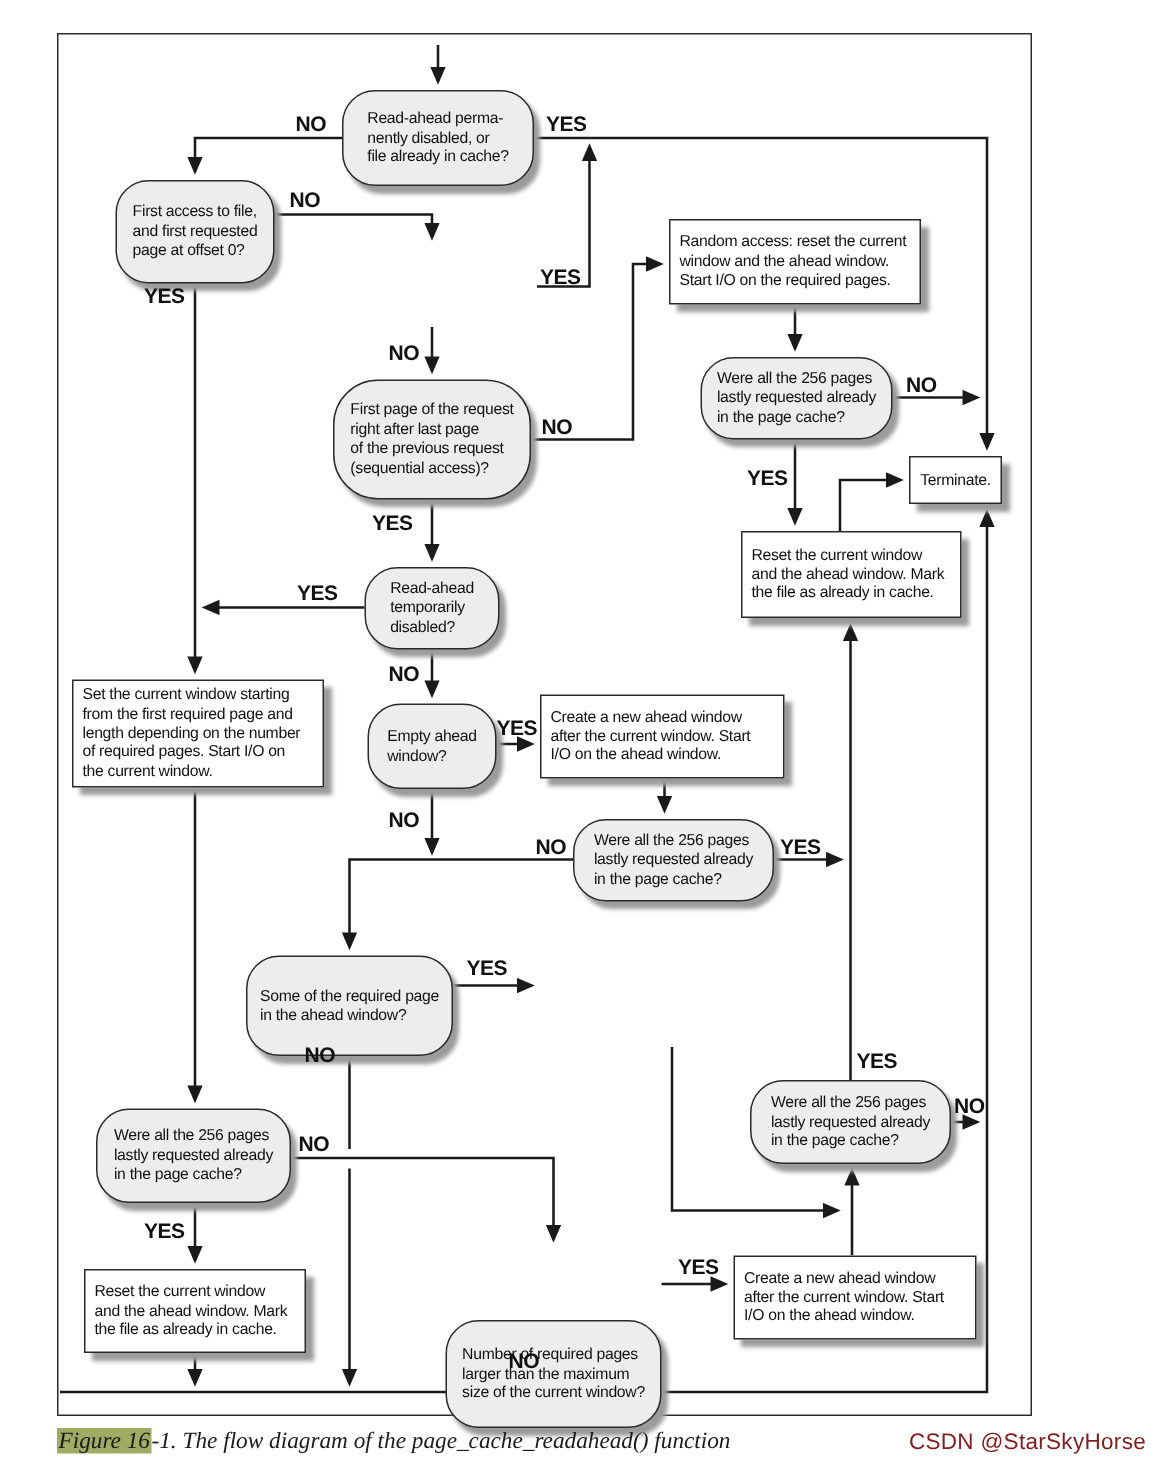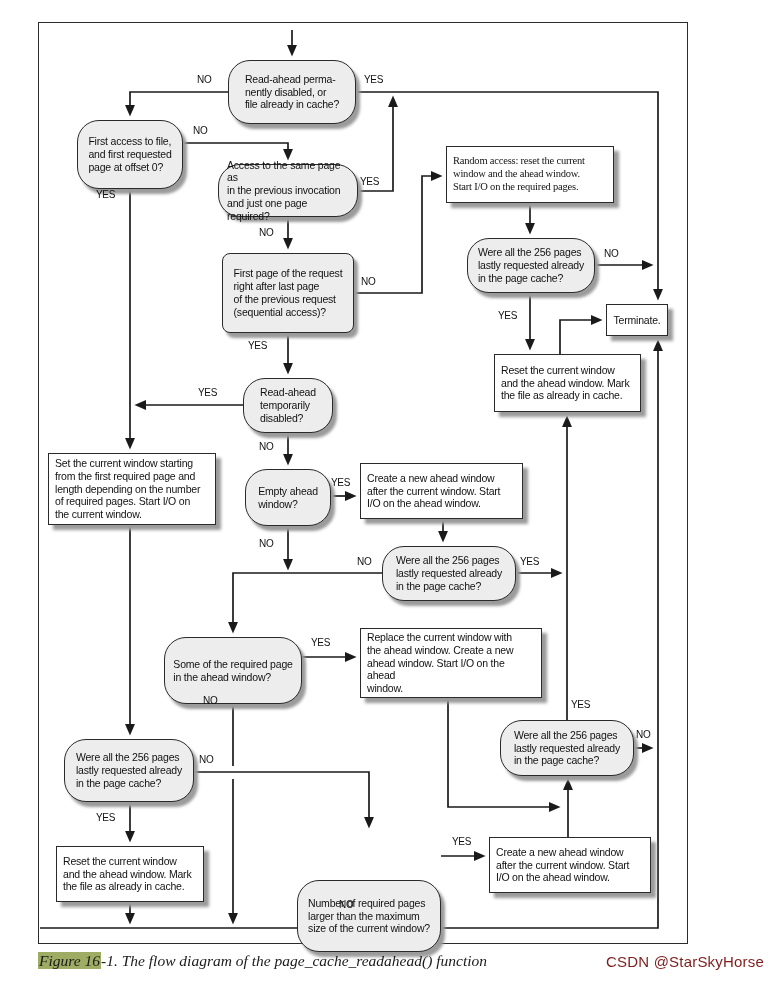--- a/index.html
+++ b/index.html
@@ -10,21 +10,21 @@
   svg.wires{position:absolute;left:0;top:0;width:778px;height:986px;}
   .node{position:absolute;box-sizing:border-box;display:flex;align-items:center;
         justify-content:center;white-space:pre-line;font-size:10.5px;line-height:1.22;
         letter-spacing:-0.2px;color:#111;}
   .decision{background:#ededed;border:1.8px solid #2a2a2a;border-radius:22px;
             box-shadow:4px 5px 3px #9b9b9b;text-align:left;padding:14px 8px;}
   .action{background:#ffffff;border:1.6px solid #2a2a2a;
           box-shadow:5px 5px 3px #9b9b9b;text-align:left;padding:3px 6px;
           justify-content:flex-start;}
   .action.center{justify-content:center;text-align:center;}
-  .edge-label{position:absolute;font-size:10px;font-weight:400;letter-spacing:-0.3px;
+  .edge-label{position:absolute;font-size:14px;font-weight:700;letter-spacing:-0.3px;
               color:#111;text-align:center;}
   .caption{position:absolute;left:38px;top:952px;font-family:"Liberation Serif",serif;
            font-style:italic;font-size:15.5px;color:#1a1a1a;white-space:nowrap;}
   .caption .hl{background:#9fac63;padding:0 1px;}
   .watermark{position:absolute;right:14px;top:953px;font-size:15px;color:#7f1d1d;
              letter-spacing:0.2px;}
 </style>
 </head>
 <body>
 
@@ -75,24 +75,21 @@
       <path d="M40 928 L658 928 L658 342" marker-end="url(#arr)"></path>
     </g>
   </svg>
 
   <div class="node decision" style="left:228px;top:60px;width:128px;height:64px;">Read-ahead perma-
 nently disabled, or
 file already in cache?</div>
   <div class="node decision" style="left:77px;top:120px;width:106px;height:69px;">First access to file,
 and first requested
 page at offset 0?</div>
-  <div class="node decision" style="left:218px;top:164px;width:140px;height:53px;">Access to the same page as
-in the previous invocation
-and just one page required?</div>
-  <div class="node decision" style="left:222px;top:253px;width:132px;height:80px;border-radius:8px;">First page of the request
+  <div class="node decision" style="left:222px;top:253px;width:132px;height:80px;border-radius:30px;">First page of the request
 right after last page
 of the previous request
 (sequential access)?</div>
   <div class="node decision" style="left:467px;top:238px;width:128px;height:55px;">Were all the 256 pages
 lastly requested already
 in the page cache?</div>
   <div class="node decision" style="left:245px;top:469px;width:86px;height:57px;">Empty ahead
 window?</div>
   <div class="node decision" style="left:243px;top:378px;width:90px;height:55px;">Read-ahead
 temporarily
@@ -105,39 +102,35 @@
   <div class="node decision" style="left:500px;top:720px;width:134px;height:56px;">Were all the 256 pages
 lastly requested already
 in the page cache?</div>
   <div class="node decision" style="left:64px;top:739px;width:130px;height:63px;">Were all the 256 pages
 lastly requested already
 in the page cache?</div>
   <div class="node decision" style="left:297px;top:880px;width:144px;height:72px;">Number of required pages
 larger than the maximum
 size of the current window?</div>
 
-  <div class="node action" style="left:446px;top:146px;width:168px;height:57px;font-family:Liberation Serif, serif;">Random access: reset the current
+  <div class="node action" style="left:446px;top:146px;width:168px;height:57px;">Random access: reset the current
 window and the ahead window.
 Start I/O on the required pages.</div>
   <div class="node action center" style="left:606px;top:304px;width:62px;height:32px;">Terminate.</div>
   <div class="node action" style="left:494px;top:354px;width:147px;height:58px;">Reset the current window
 and the ahead window. Mark
 the file as already in cache.</div>
   <div class="node action" style="left:48px;top:453px;width:168px;height:72px;">Set the current window starting
 from the first required page and
 length depending on the number
 of required pages. Start I/O on
 the current window.</div>
   <div class="node action" style="left:360px;top:463px;width:163px;height:56px;">Create a new ahead window
 after the current window. Start
 I/O on the ahead window.</div>
-  <div class="node action" style="left:360px;top:628px;width:182px;height:70px;">Replace the current window with
-the ahead window. Create a new
-ahead window. Start I/O on the ahead
-window.</div>
   <div class="node action" style="left:56px;top:846px;width:148px;height:56px;">Reset the current window
 and the ahead window. Mark
 the file as already in cache.</div>
   <div class="node action" style="left:489px;top:837px;width:162px;height:56px;">Create a new ahead window
 after the current window. Start
 I/O on the ahead window.</div>
 
   <span class="edge-label" style="left:197px;top:74px;">NO</span>
   <span class="edge-label" style="left:364px;top:74px;">YES</span>
   <span class="edge-label" style="left:193px;top:125px;">NO</span>

